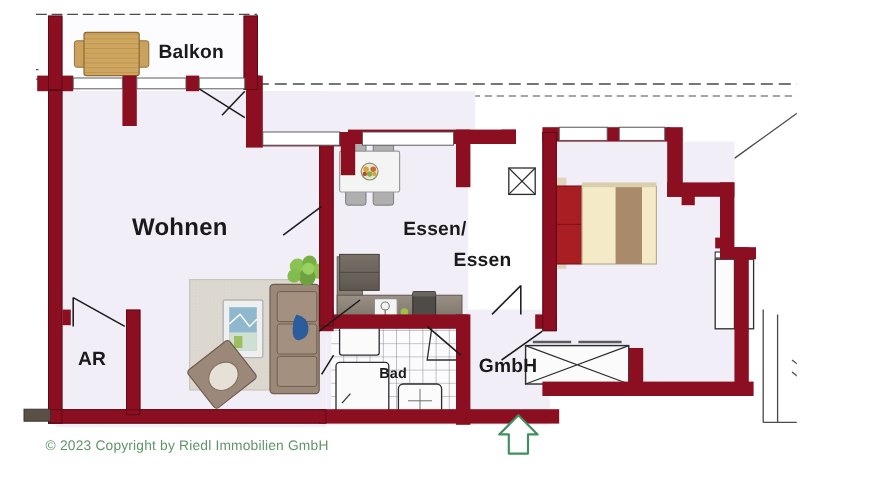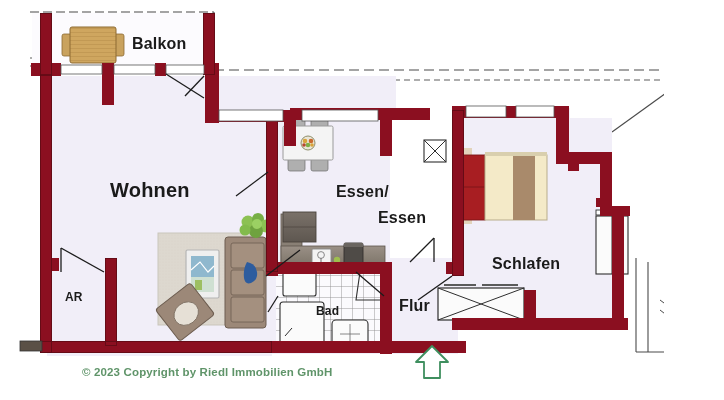--- a/index.html
+++ b/index.html
@@ -26,25 +26,24 @@
     color: #1a1a1a;
     white-space: pre;
     line-height: 1.12;
     letter-spacing: 0.2px;
   }
   .copyright {
     position: absolute;
     left: 38px;
     top: 366px;
     font-size: 11.5px;
-    font-weight: bold;
+    font-weight: normal;
     color: #5f9469;
     letter-spacing: 0.15px;
     white-space: nowrap;
-    margin-left: 44px;
   }
 </style>
 </head>
 <body>
 
 <div id="plan">
 
   <svg width="724" height="400" viewBox="0 0 724 400">
 
     <defs>
@@ -345,27 +344,26 @@
     <g>
       <path d="M424 346 L440 346 L440 362 L448 362 L432 378 L416 362 L424 362 Z" transform="rotate(180 432 362)" fill="#ffffff" stroke="#3f8f5f" stroke-width="1.8" stroke-linejoin="round"></path>
     </g>
 
   </svg>
 
   <div class="room-label" style="left:132px; top:35px; font-size:16px;">Balkon</div>
 
   <div class="room-label" style="left:110px; top:179px; font-size:20px;">Wohnen</div>
 
-  <div class="room-label" style="left:65px; top:291px; font-size:12px;">AR</div>
+  <div class="room-label" style="left:65px; top:291px; font-size:16px;">AR</div>
 
   <div class="room-label" style="left:336px; top:183px; font-size:16px;">Essen/</div>
 
   <div class="room-label" style="left:355px; top:209px; font-size:16px;margin-left:23px;">Essen</div>
 
   <div class="room-label" style="left:316px; top:305px; font-size:12px;">Bad</div>
 
-  <div class="room-label" style="left:399px; top:297px; font-size:16px;">Flur</div>
-
-  <div class="room-label" style="left:492px; top:255px; font-size:16px;">Schlafen</div>
+  <div class="room-label" style="left:399px; top:297px; font-size:16px;">GmbH</div>
+
 
   <div class="copyright">© 2023 Copyright by Riedl Immobilien GmbH</div>
 
 </div>
 
 </body></html>

